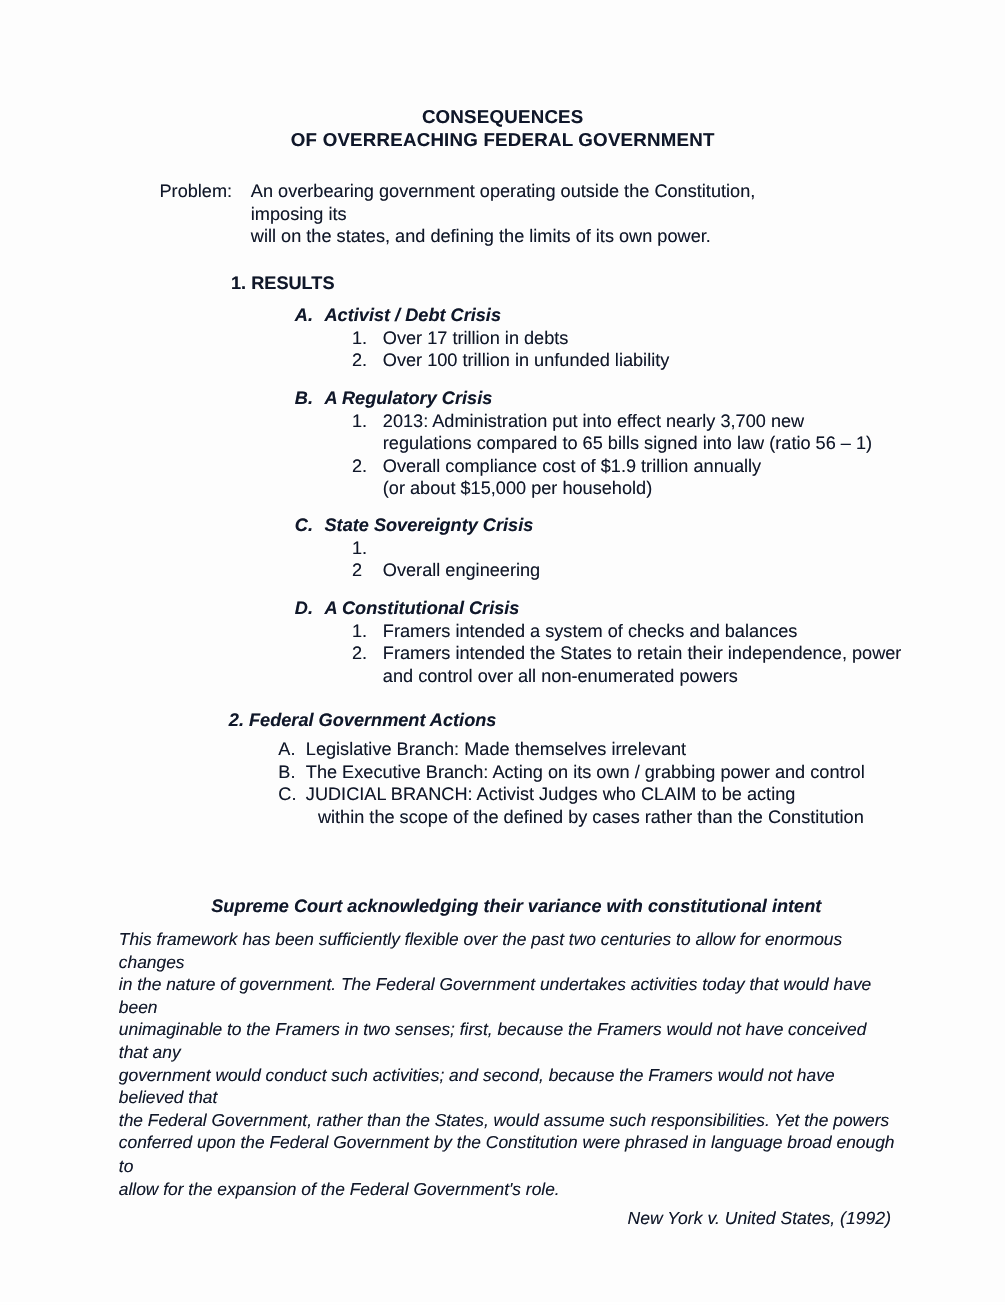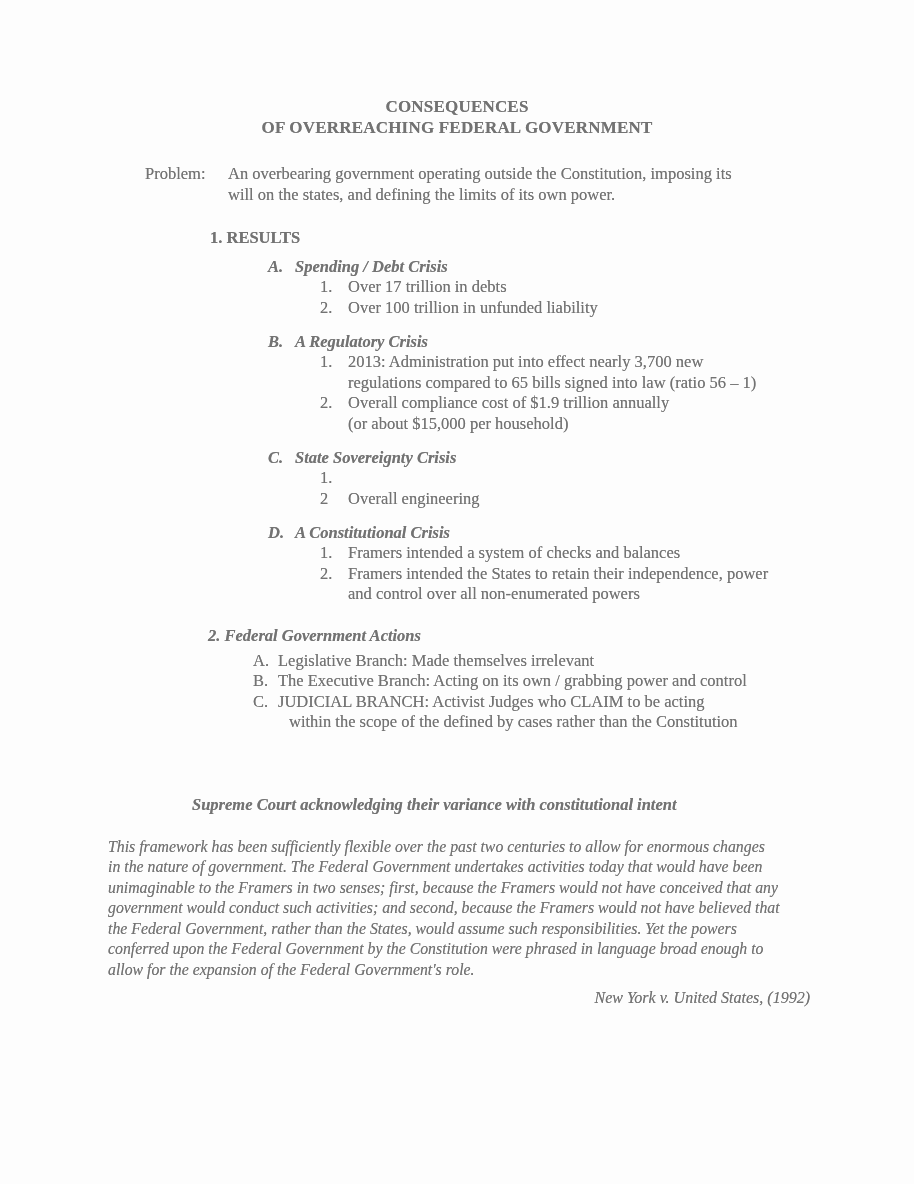--- a/index.html
+++ b/index.html
@@ -5,22 +5,22 @@
   html, body {
     margin: 0;
     padding: 0;
     background: #ffffff;
   }
   .page {
     position: relative;
     width: 914px;
     height: 1184px;
     background: #fdfdfd;
-    font-family: Liberation Serif, serif;
-    color: #737373;
+    font-family: Liberation Sans, sans-serif;
+    color: #0f172a;
     font-size: 16.5px;
     line-height: 20.5px;
     overflow: hidden;
     text-shadow: 0 0 0.5px rgba(40,40,40,0.45);
   }
   .pre { white-space: pre-line; }
 
   .doc-title {
     padding-top: 96px;
     text-align: center;
@@ -70,21 +70,21 @@
   .action-text { max-width: 560px; }
   .hang-in { padding-left: 11px; text-indent: -11px; }
 
   .quote-heading {
     margin: 61px 0 0 192px;
     font-weight: bold;
     font-style: italic;
     line-height: 21px;
   }
   .quote-body {
-    margin: 22px 0 0 108px;
+    margin: 10px 0 0 108px;
     width: 706px;
     font-style: italic;
     font-size: 15.8px;
     line-height: 20.6px;
   }
   .citation {
     margin: 6px 104px 0 0;
     text-align: right;
     font-style: italic;
     font-size: 16px;
@@ -107,21 +107,21 @@
 will on the states, and defining the limits of its own power.</span>
   </div>
 
   <div class="sec1-heading">1. RESULTS</div>
 
   <div class="groups">
 
     <div class="group">
       <div class="group-head">
         <span class="group-label">A.</span>
-        <span>Spending / Debt Crisis</span>
+        <span>Activist / Debt Crisis</span>
       </div>
       <div class="group-items">
         <div class="item">
           <span class="item-num">1.</span>
           <span class="item-text pre">Over 17 trillion in debts</span>
         </div>
         <div class="item">
           <span class="item-num">2.</span>
           <span class="item-text pre">Over 100 trillion in unfunded liability</span>
         </div>

